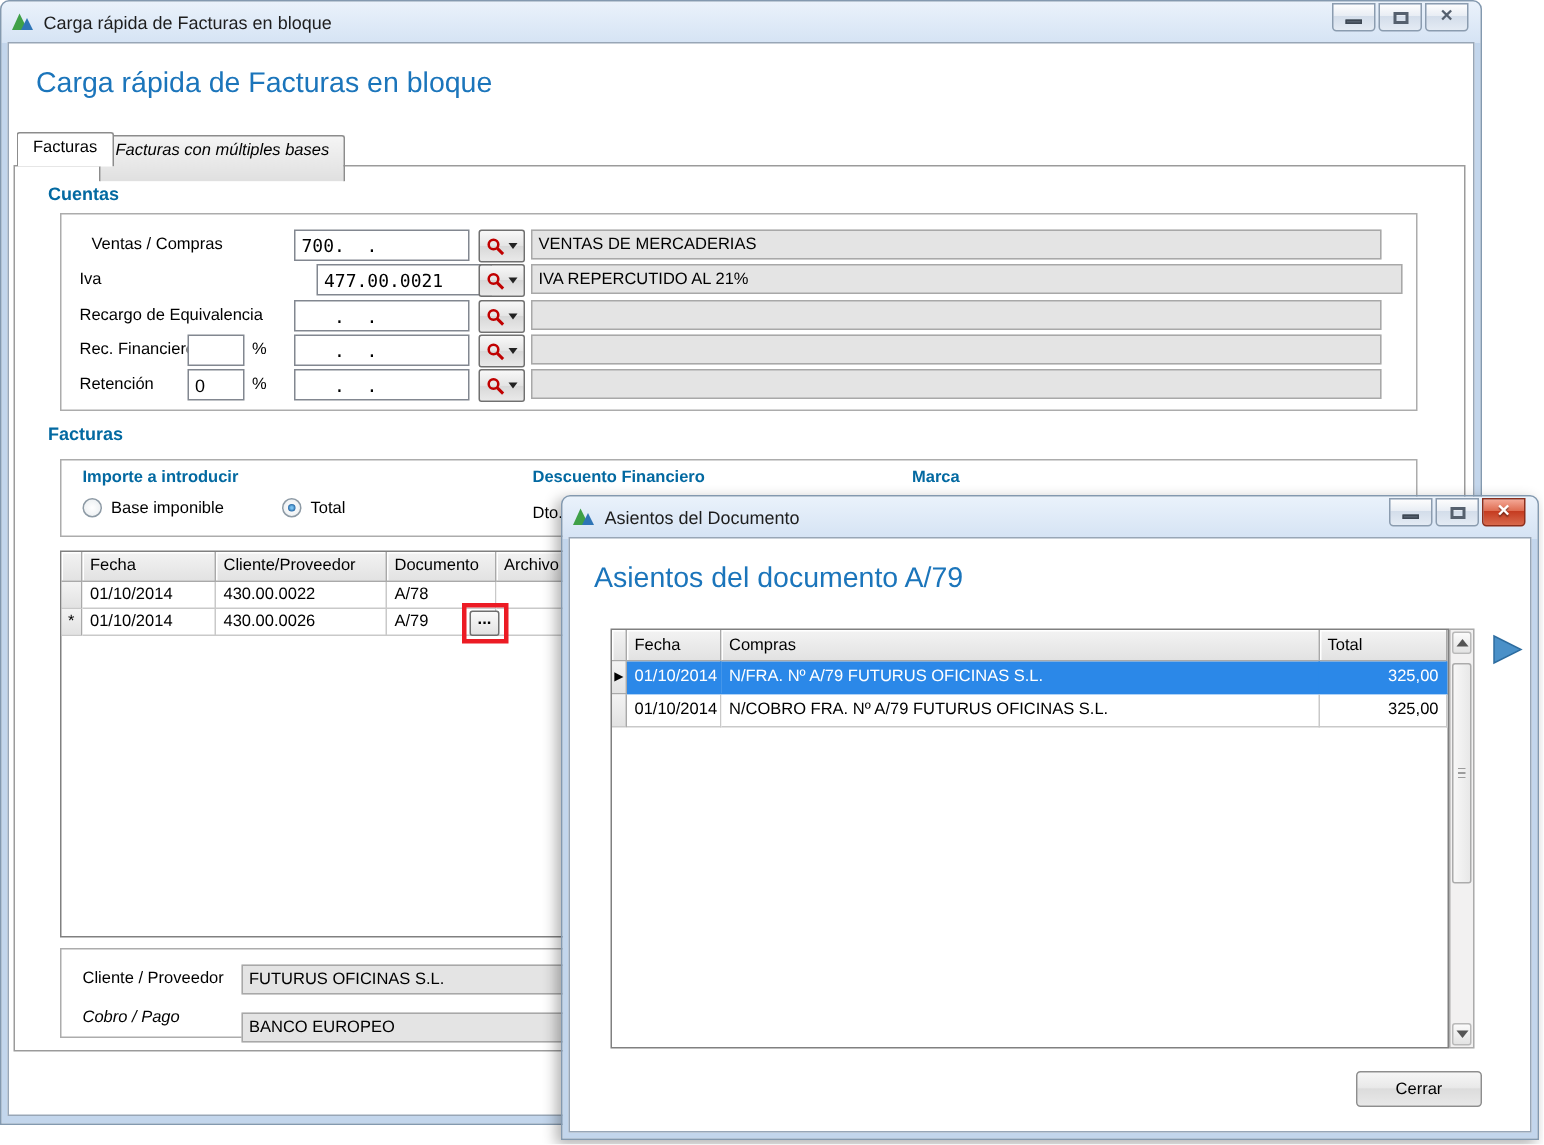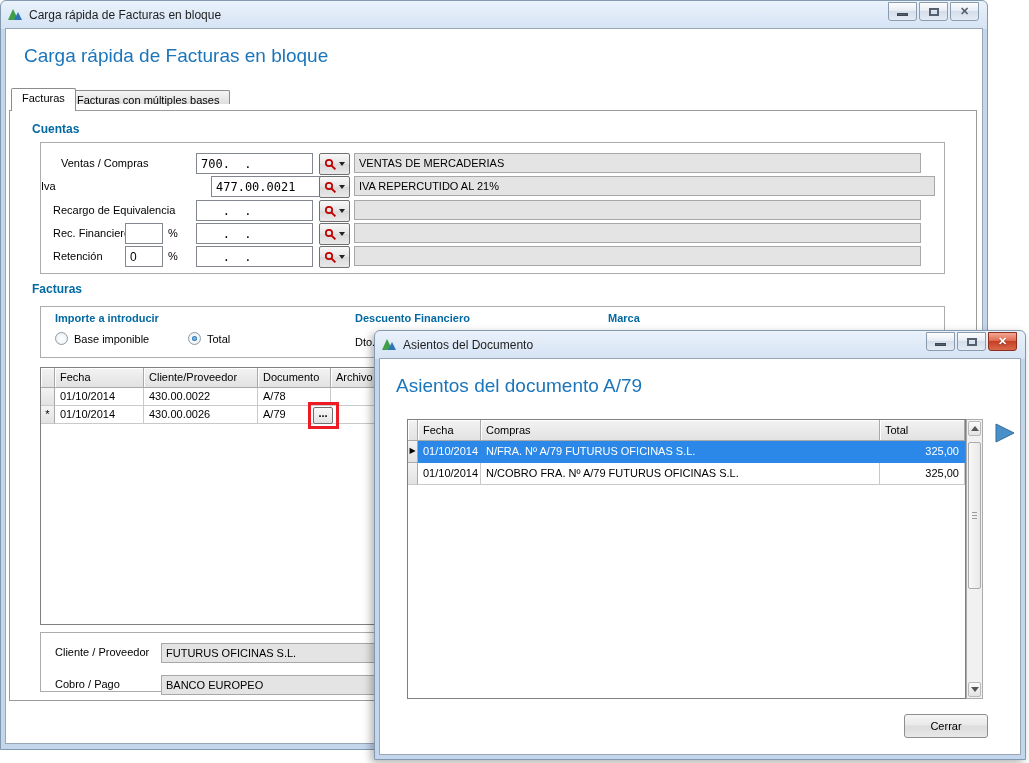--- a/index.html
+++ b/index.html
@@ -95,21 +95,21 @@
   .ellipsisbtn {
     position:absolute; width:20px; height:17px; border:1px solid #6F6F6F; border-radius:2px;
     background:linear-gradient(#FAFAFA, #E2E2E2);
     font-size:11px; font-weight:bold; line-height:10px; text-align:center; cursor:default;
   }
   .red-annot { position:absolute; border:3px solid #EC1B24; background:transparent; z-index:5; }
 
   
   .tab { position:absolute; font-size:11px; padding:3px 10px 0; border:1px solid #8C8C8C; border-bottom:none; white-space:nowrap; }
   .tab.active { background:#FFF; z-index:3; height:23px; border-radius:2px 2px 0 0; }
-  .tab.inactive { background:linear-gradient(#F5F5F5,#DFDFDF); z-index:1; height:14px; border-radius:2px 2px 0 0; }
+  .tab.inactive { background:linear-gradient(#F5F5F5,#DFDFDF); z-index:1; height:31px; border-radius:2px 2px 0 0;font-style:italic; }
   .tabpage { position:absolute; border:1px solid #9B9B9B; background:#FFF; }
 
   .playbtn { position:absolute; width:24px; height:24px; }
 </style>
 </head>
 <body>
 
 <div class="stage">
 
   <div class="window" style="left:0; top:0; width:988px; height:750px;">
@@ -146,21 +146,21 @@
           <input class="txtin" style="left: 155px; top: 10px; width: 117px;" value="700.  .">
           <div class="lensbtn" style="left:278px; top:10px;">
             <svg width="13" height="13" viewBox="0 0 13 13">
               <circle cx="5" cy="5" r="3.2" fill="none" stroke="#C00000" stroke-width="1.7"></circle>
               <line x1="7.6" y1="7.6" x2="11.4" y2="11.4" stroke="#C00000" stroke-width="2"></line>
             </svg>
             <span class="caret-down"></span>
           </div>
           <div class="grayfield" style="left:313px; top:10px; width:567px;">VENTAS DE MERCADERIAS</div>
 
-          <span class="lbl" style="left:0; top:37px;">Iva</span>
+          <span class="lbl" style="left:12px; top:37px;">Iva</span>
           <input class="txtin" style="left: 170px; top: 33px; width: 117px;" value="477.00.0021">
           <div class="lensbtn" style="left:278px; top:33px;">
             <svg width="13" height="13" viewBox="0 0 13 13">
               <circle cx="5" cy="5" r="3.2" fill="none" stroke="#C00000" stroke-width="1.7"></circle>
               <line x1="7.6" y1="7.6" x2="11.4" y2="11.4" stroke="#C00000" stroke-width="2"></line>
             </svg>
             <span class="caret-down"></span>
           </div>
           <div class="grayfield" style="left:313px; top:33px; width:581px;">IVA REPERCUTIDO AL 21%</div>
 
@@ -241,21 +241,21 @@
             <div class="gcell" style="width:73px; line-height:17px;">A/79</div>
             <div class="gcell" style="width:60px;"></div>
           </div>
           <div class="ellipsisbtn" style="left:272px; top:39px;">...</div>
           <div class="red-annot" style="left:267px; top:34px; width:31px; height:27px;"></div>
         </div>
 
         <div class="groupbox" style="left:30px; top:521px; width:540px; height:60px;">
           <span class="lbl" style="left:14px; top:13px;">Cliente / Proveedor</span>
           <div class="grayfield" style="left:120px; top:10px; width:412px;">FUTURUS OFICINAS S.L.</div>
-          <span class="lbl" style="left:14px; top:45px;">Cobro / Pago</span>
+          <span class="lbl" style="left:14px; top:39px;font-style:italic;">Cobro / Pago</span>
           <div class="grayfield" style="left:120px; top:42px; width:412px;">BANCO EUROPEO</div>
         </div>
       </div>
     </div>
   </div>
 
   <div class="window" style="left:374px; top:330px; width:652px; height:430px; z-index:10; box-shadow:-3px 3px 9px rgba(0,0,0,.30);">
     <div class="titlebar">
       <svg class="appicon" viewBox="0 0 16 16">
         <polygon points="1,13 6,2 10,10 8,13" fill="#3FA047"></polygon>

